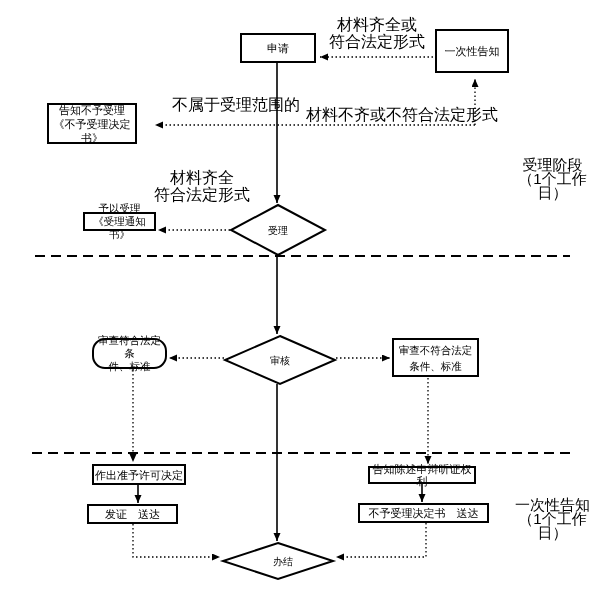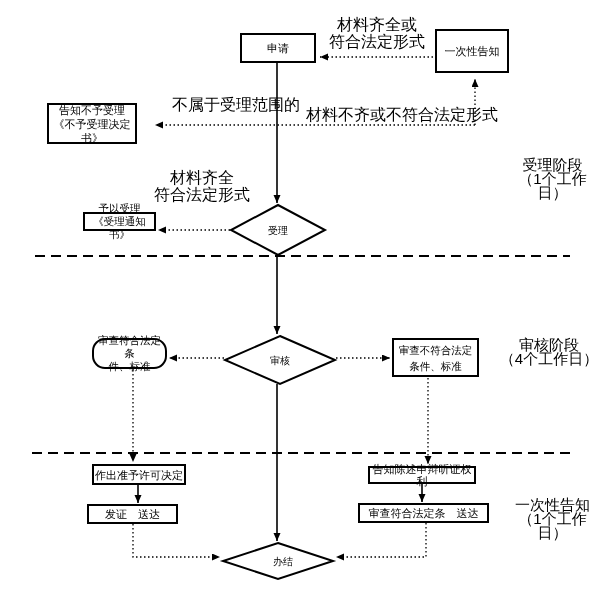--- a/index.html
+++ b/index.html
@@ -121,36 +121,34 @@
 
   <div class="node tight" style="left:87px; top:504px; width:91px; height:20px;">
       <span>发证　送达</span>
     </div>
 
   <div class="node tight" style="left:368px; top:466px; width:108px; height:18px;">
       <span>告知陈述申辩听证权利</span>
     </div>
 
   <div class="node tight" style="left:358px; top:503px; width:131px; height:20px;">
-      <span>审查符合法定条　送达</span>
+      <span>不予受理决定书　送达</span>
     </div>
 
   <div class="dlabel" style="left:243px; top:224px; width:70px;">受理</div>
   <div class="dlabel" style="left:245px; top:354px; width:70px;">审核</div>
   <div class="dlabel" style="left:248px; top:555px; width:70px;">办结</div>
 
   <div class="elabel center" style="left:327px; top:16px; width:100px;">材料齐全或
 符合法定形式</div>
   <div class="elabel" style="left:172px; top:96px;">不属于受理范围的</div>
   <div class="elabel" style="left:306px; top:106px;">材料不齐或不符合法定形式</div>
   <div class="elabel center" style="left:152px; top:169px; width:100px;">材料齐全
 符合法定形式</div>
 
   <div class="stage" style="left:505px; top:158px; width:95px;">受理阶段
 （1个工作
 日）</div>
-  <div class="stage" style="left:498px; top:338px; width:102px;">审核阶段
-（4个工作日）</div>
   <div class="stage" style="left:505px; top:498px; width:95px;">一次性告知
 （1个工作
 日）</div>
 
 </div>
 
 </body></html>

